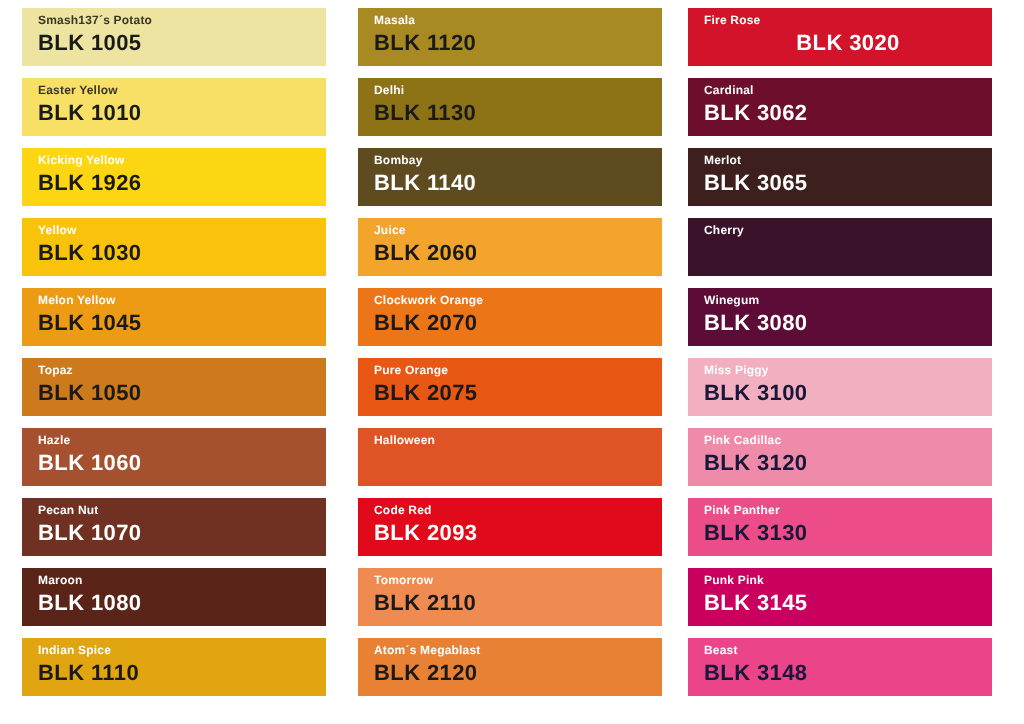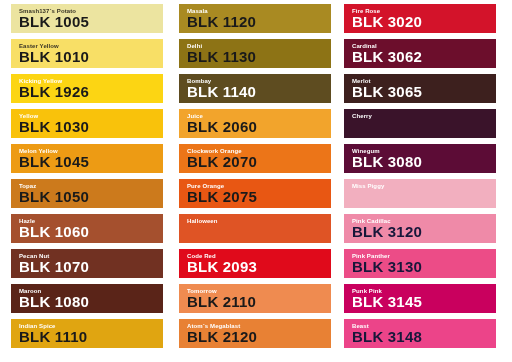--- a/index.html
+++ b/index.html
@@ -41,21 +41,21 @@
     overflow: hidden;
   }
   .swatch-name {
     font-size: 6px;
     font-weight: bold;
     line-height: 8px;
     letter-spacing: 0.1px;
     white-space: nowrap;
   }
   .swatch-code {
-    font-size: 15px;
+    font-size: 11px;
     font-weight: bold;
     line-height: 14px;
     letter-spacing: 0.2px;
     white-space: nowrap;
     margin-top: 0px;
   }
 </style>
 </head>
 <body>
 
@@ -139,39 +139,40 @@
         <div class="swatch-code" style="color: rgb(26, 26, 26);">BLK 2110</div>
       </div>
       <div class="swatch" style="background: rgb(232, 129, 52);">
         <div class="swatch-name" style="color: rgb(255, 255, 255);">Atom´s Megablast</div>
         <div class="swatch-code" style="color: rgb(26, 26, 26);">BLK 2120</div>
       </div>
     </div>
   <div class="swatch-column col-3">
       <div class="swatch" style="background: rgb(211, 19, 42);">
         <div class="swatch-name" style="color: rgb(255, 255, 255);">Fire Rose</div>
-        <div class="swatch-code" style="color: rgb(255, 255, 255);">BLK  3020</div>
+        <div class="swatch-code" style="color: rgb(255, 255, 255); text-align: center;">BLK  3020</div>
       </div>
       <div class="swatch" style="background: rgb(108, 14, 44);">
         <div class="swatch-name" style="color: rgb(255, 255, 255);">Cardinal</div>
         <div class="swatch-code" style="color: rgb(255, 255, 255);">BLK  3062</div>
       </div>
       <div class="swatch" style="background: rgb(61, 32, 30);">
         <div class="swatch-name" style="color: rgb(255, 255, 255);">Merlot</div>
         <div class="swatch-code" style="color: rgb(255, 255, 255);">BLK  3065</div>
       </div>
       <div class="swatch" style="background: rgb(58, 19, 42);">
         <div class="swatch-name" style="color: rgb(255, 255, 255);">Cherry</div>
       </div>
       <div class="swatch" style="background: rgb(92, 12, 54);">
         <div class="swatch-name" style="color: rgb(255, 255, 255);">Winegum</div>
         <div class="swatch-code" style="color: rgb(255, 255, 255);">BLK  3080</div>
       </div>
       <div class="swatch" style="background: rgb(242, 175, 191);">
         <div class="swatch-name" style="color: rgb(255, 255, 255);">Miss Piggy</div>
+        <div class="swatch-code" style="color: rgb(23, 23, 58);">BLK  3100</div>
       </div>
       <div class="swatch" style="background: rgb(239, 138, 168);">
         <div class="swatch-name" style="color: rgb(255, 255, 255);">Pink Cadillac</div>
         <div class="swatch-code" style="color: rgb(23, 23, 58);">BLK  3120</div>
       </div>
       <div class="swatch" style="background: rgb(236, 76, 135);">
         <div class="swatch-name" style="color: rgb(255, 255, 255);">Pink Panther</div>
         <div class="swatch-code" style="color: rgb(23, 23, 58);">BLK  3130</div>
       </div>
       <div class="swatch" style="background: rgb(201, 0, 94);">

